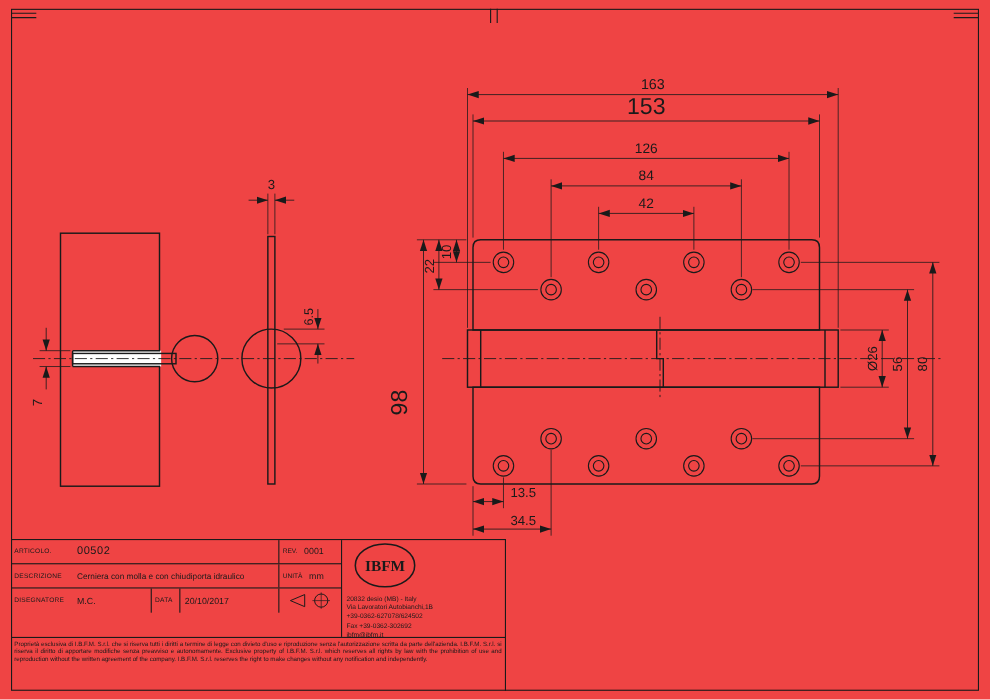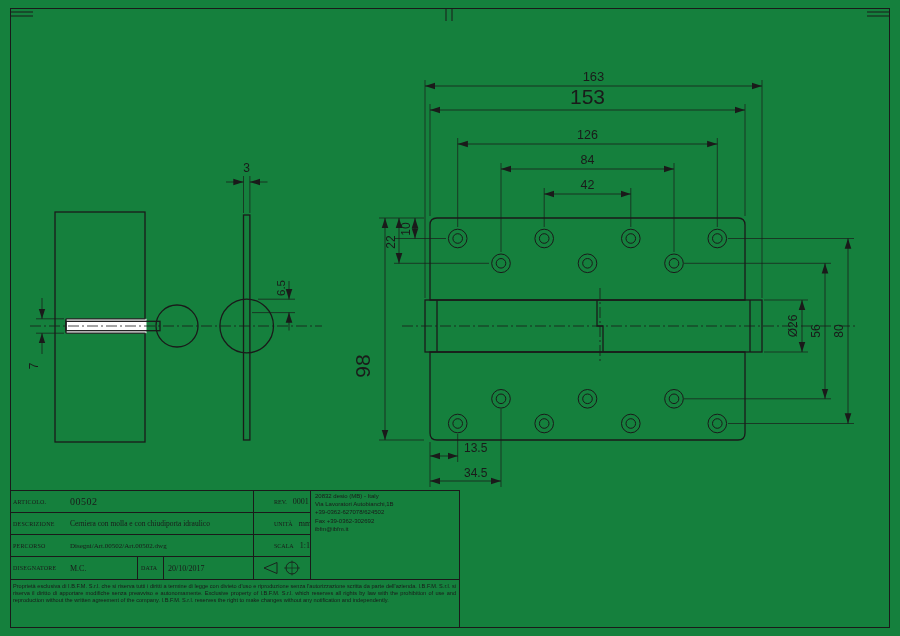--- a/index.html
+++ b/index.html
@@ -1,42 +1,42 @@
 <!DOCTYPE html>
 <html><head>
 <meta charset="utf-8">
 <style>
   html,body { margin:0; padding:0; background:#fff; }
   .page {
-    position:relative; width:900px; height:636px; background:#15803d;
+    position:relative; width:900px; height:636px; background:#ef4444;
     font-family:"Liberation Sans", sans-serif; color:#1a1a1a; overflow:hidden;
   }
   svg.drawing { position:absolute; left:0; top:0; }
   svg.drawing text { fill:#1a1a1a; font-family:"Liberation Sans", sans-serif; }
   .ol { stroke:#1a1a1a; stroke-width:1.3; fill:none; }
   .tl { stroke:#1a1a1a; stroke-width:1.0; fill:none; }
   .dl { stroke:#1a1a1a; stroke-width:0.75; fill:none; }
   .xl { stroke:#1a1a1a; stroke-width:0.7; fill:none; }
   .cl { stroke:#1a1a1a; stroke-width:0.8; fill:none; stroke-dasharray:11 3 2 3; }
 
   
   .tb { position:absolute; left:10px; top:490px; width:450px; height:138px;
         border-top:1px solid #1a1a1a; border-right:1px solid #1a1a1a; box-sizing:border-box; }
   .tb-rows { position:absolute; left:0; top:0; width:300px; height:88px; }
   .tb-row { display:flex; height:22px; box-sizing:border-box; border-bottom:1px solid #1a1a1a; }
   .tb-row.last { border-bottom:none; }
-  .cell { box-sizing:border-box; display:flex; align-items:center; overflow:hidden; white-space:nowrap;font-family:Liberation Serif, serif; }
+  .cell { box-sizing:border-box; display:flex; align-items:center; overflow:hidden; white-space:nowrap; }
   .bl { border-left:1px solid #1a1a1a; }
   .lbl { font-size:6px; padding-left:3px; letter-spacing:0.2px; }
   .val { padding-left:4px; }
   .v10 { font-size:10px; letter-spacing:0.5px; }
   .v8  { font-size:8px; }
   .v75 { font-size:7.5px;text-align:right; }
   .v7  { font-size:7px; }
-  .sub { padding-left:20px; }
+  .sub { padding-left:3px; }
   .sub .slbl { font-size:6px; margin-right:6px; }
   .sub .sval { font-size:8px; }
   .logo-sec { position:absolute; left:300px; top:0; width:150px; height:88px;
               border-left:1px solid #1a1a1a; box-sizing:border-box; }
   .logo-wrap { margin:2px 0 0 10px; }
   .addr { font-size:6px; line-height:8.2px; padding-left:4px; margin-top:1px; }
   .legal { position:absolute; left:0; top:88px; width:450px; height:50px; box-sizing:border-box;
            border-top:1px solid #1a1a1a; font-size:5.6px; line-height:6.9px;
            padding:3px 4px 0 3px; text-align:justify; }
   .sym-cell { justify-content:center; }
@@ -224,45 +224,43 @@
 
       <div class="tb-row">
         <div class="cell lbl" style="width:56px">DESCRIZIONE</div>
         <div class="cell val v75" style="width:187px">Cerniera con molla e con chiudiporta idraulico</div>
         <div class="cell bl sub" style="width:57px">
           <span class="slbl">UNITÀ</span>
           <span class="sval">mm</span>
         </div>
       </div>
 
-      <div class="tb-row">
-        <div class="cell lbl" style="width:56px">PERCORSO</div>
-        <div class="cell val v7" style="width:187px">Disegni/Art.00502/Art.00502.dwg</div>
-        <div class="cell bl sub" style="width:57px">
-          <span class="slbl">SCALA</span>
-          <span class="sval">1:1</span>
-        </div>
-      </div>
 
       <div class="tb-row last">
         <div class="cell lbl" style="width:56px">DISEGNATORE</div>
         <div class="cell val v8" style="width:71px">M.C.</div>
         <div class="cell bl lbl" style="width:26px">DATA</div>
         <div class="cell bl val v8" style="width:90px">20/10/2017</div>
         <div class="cell bl sym-cell" style="width:57px">
           <svg width="46" height="16" viewBox="0 0 46 16">
             <path d="M5,8 L18,2.5 V13.5 Z" fill="none" stroke="#1a1a1a" stroke-width="0.9"></path>
             <circle cx="33" cy="8" r="6" fill="none" stroke="#1a1a1a" stroke-width="0.9"></circle>
             <path d="M33,0.5 V15.5 M25,8 H41" stroke="#1a1a1a" stroke-width="0.6"></path>
           </svg>
         </div>
       </div>
     </div>
 
     <div class="logo-sec">
+      <div class="logo-wrap">
+        <svg width="58" height="42" viewBox="0 0 58 42">
+          <ellipse cx="29" cy="21" rx="27" ry="19.5" fill="none" stroke="#1a1a1a" stroke-width="1.4"></ellipse>
+          <text x="29" y="26" text-anchor="middle" font-family="Liberation Serif, serif" font-weight="bold" font-size="14" fill="#1a1a1a">IBFM</text>
+        </svg>
+      </div>
       <div class="addr">
         <div>20832 desio (MB) - Italy</div>
         <div>Via Lavoratori Autobianchi,1B</div>
         <div>+39-0362-627078/624502</div>
         <div>Fax +39-0362-302692</div>
         <div>ibfm@ibfm.it</div>
       </div>
     </div>
 
     <div class="legal">Proprietà esclusiva di I.B.F.M. S.r.l. che si riserva tutti i diritti a termine di legge con divieto d'uso e riproduzione senza l'autorizzazione scritta da parte dell'azienda. I.B.F.M. S.r.l. si riserva il diritto di apportare modifiche senza preavviso e autonomamente. Exclusive property of I.B.F.M. S.r.l. which reserves all rights by law with the prohibition of use and reproduction without the written agreement of the company. I.B.F.M. S.r.l. reserves the right to make changes without any notification and independently.</div>

